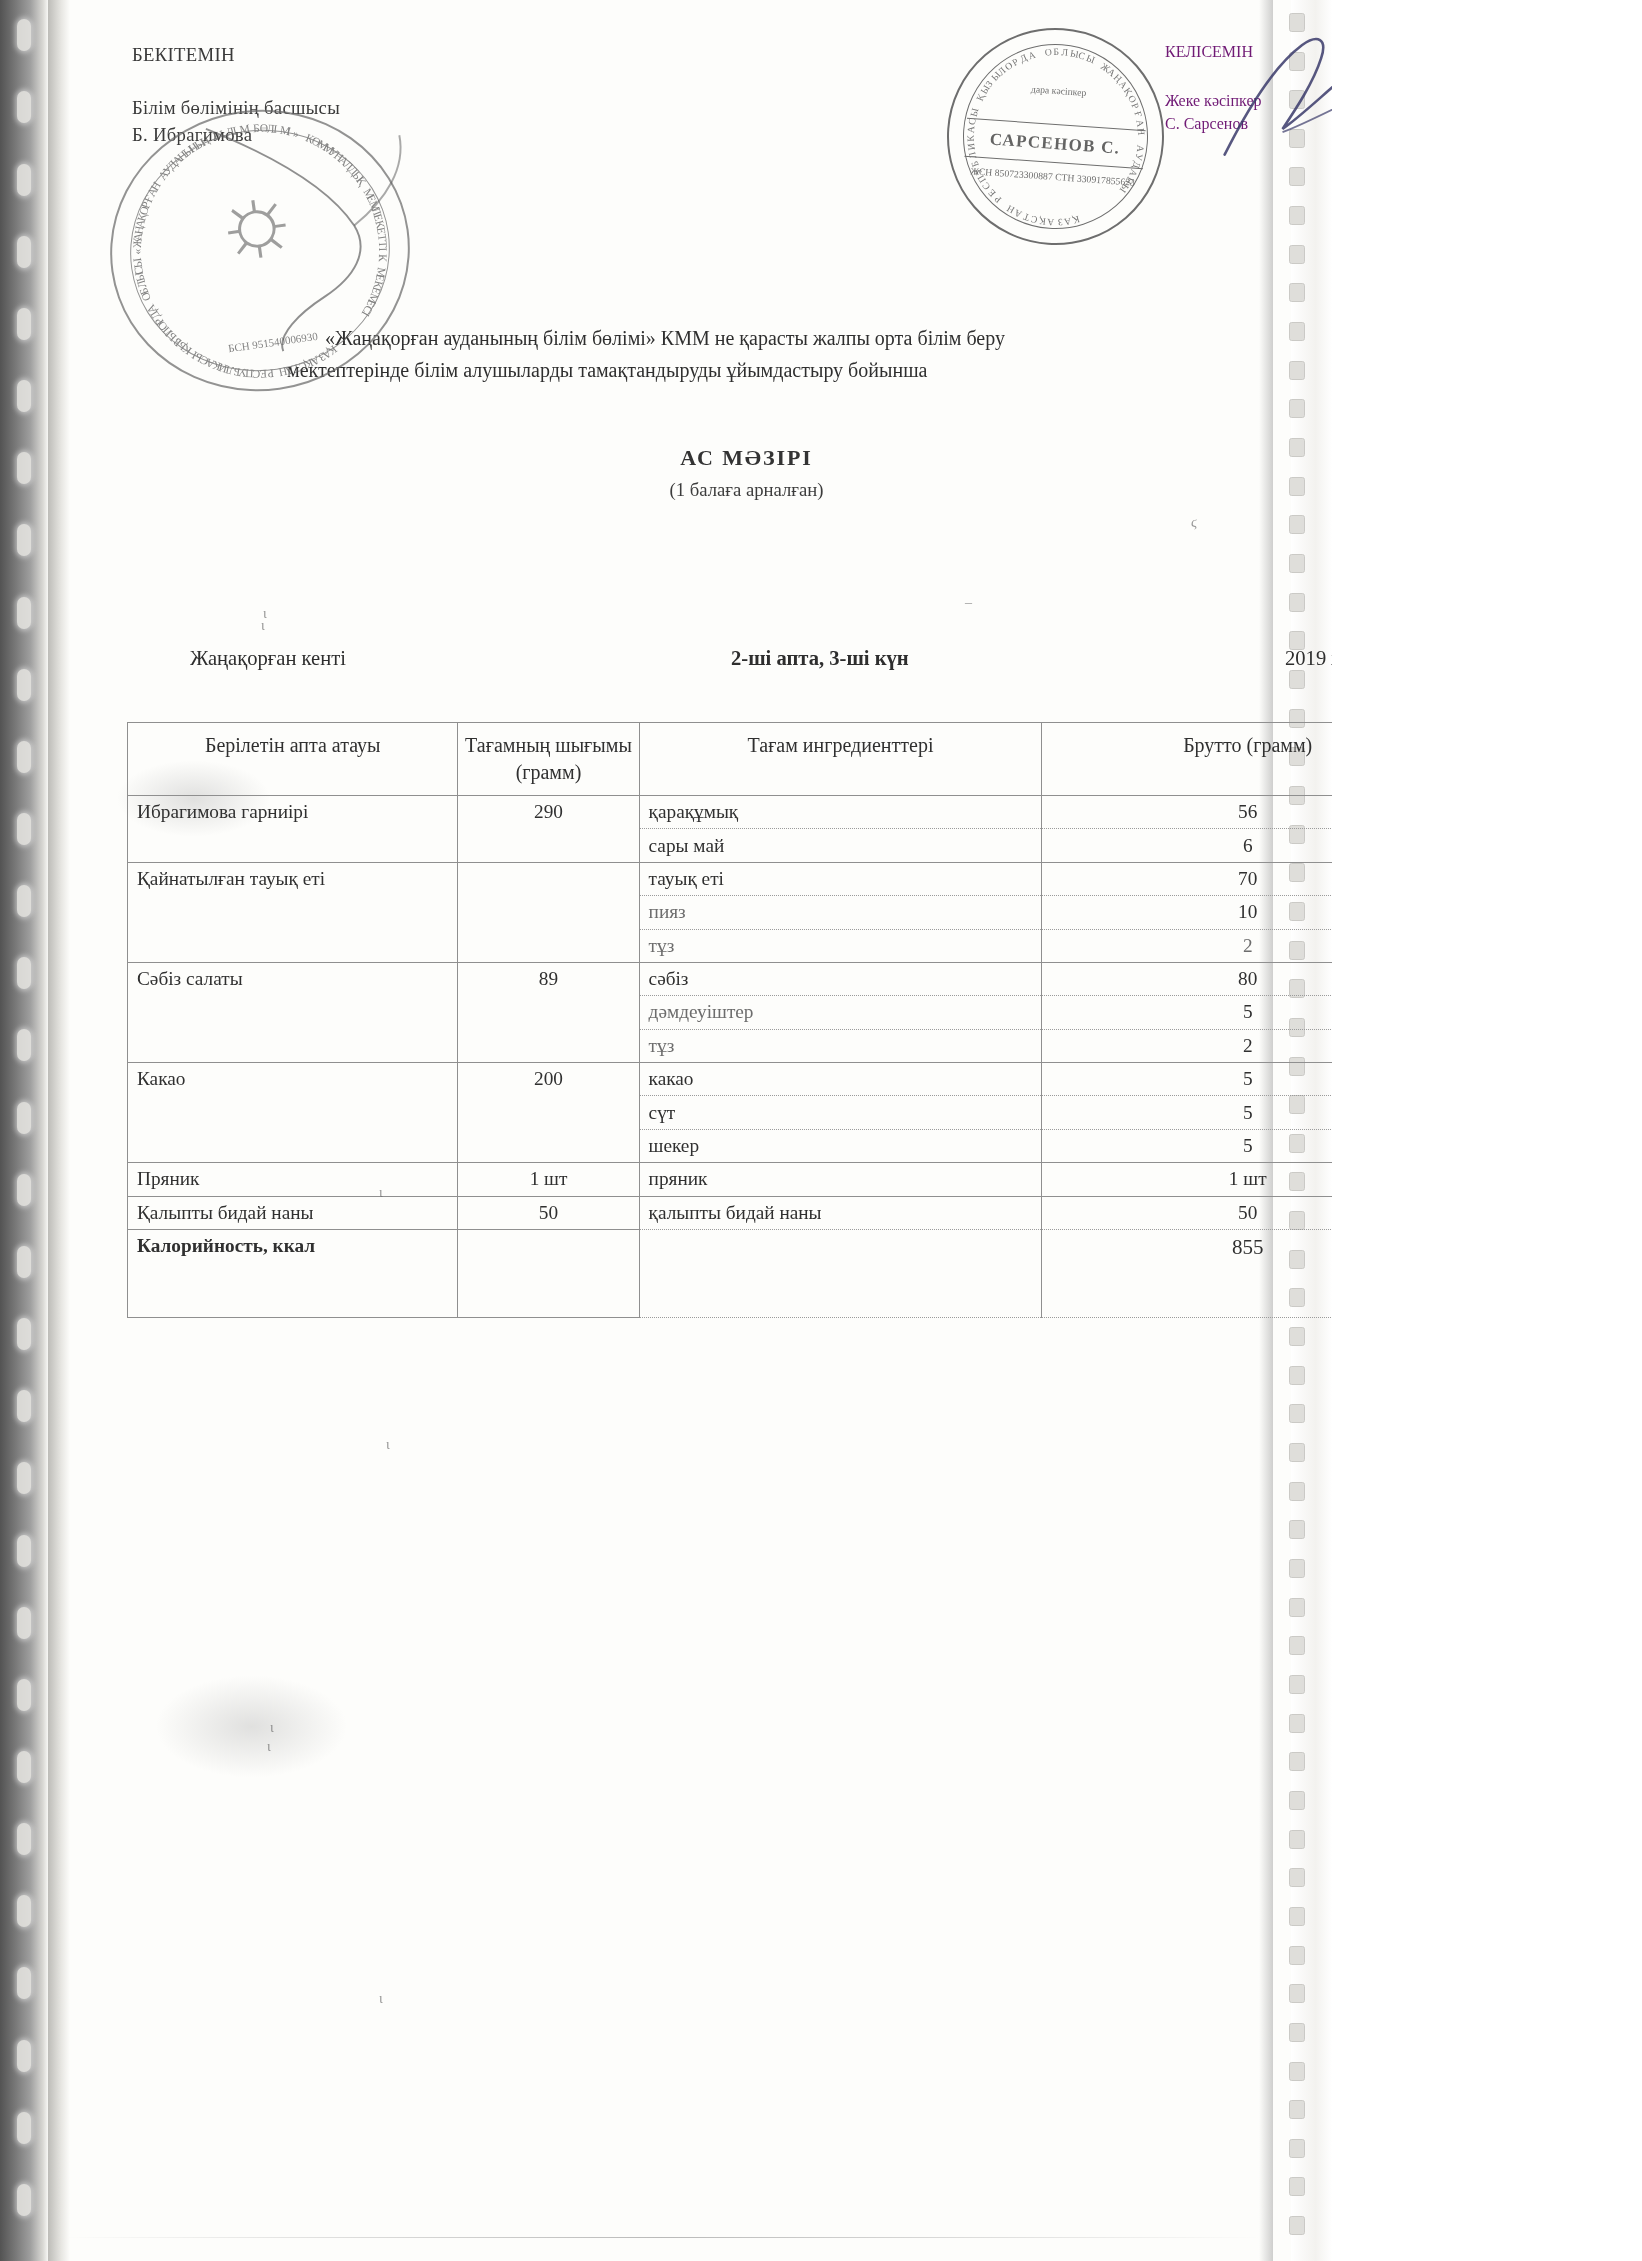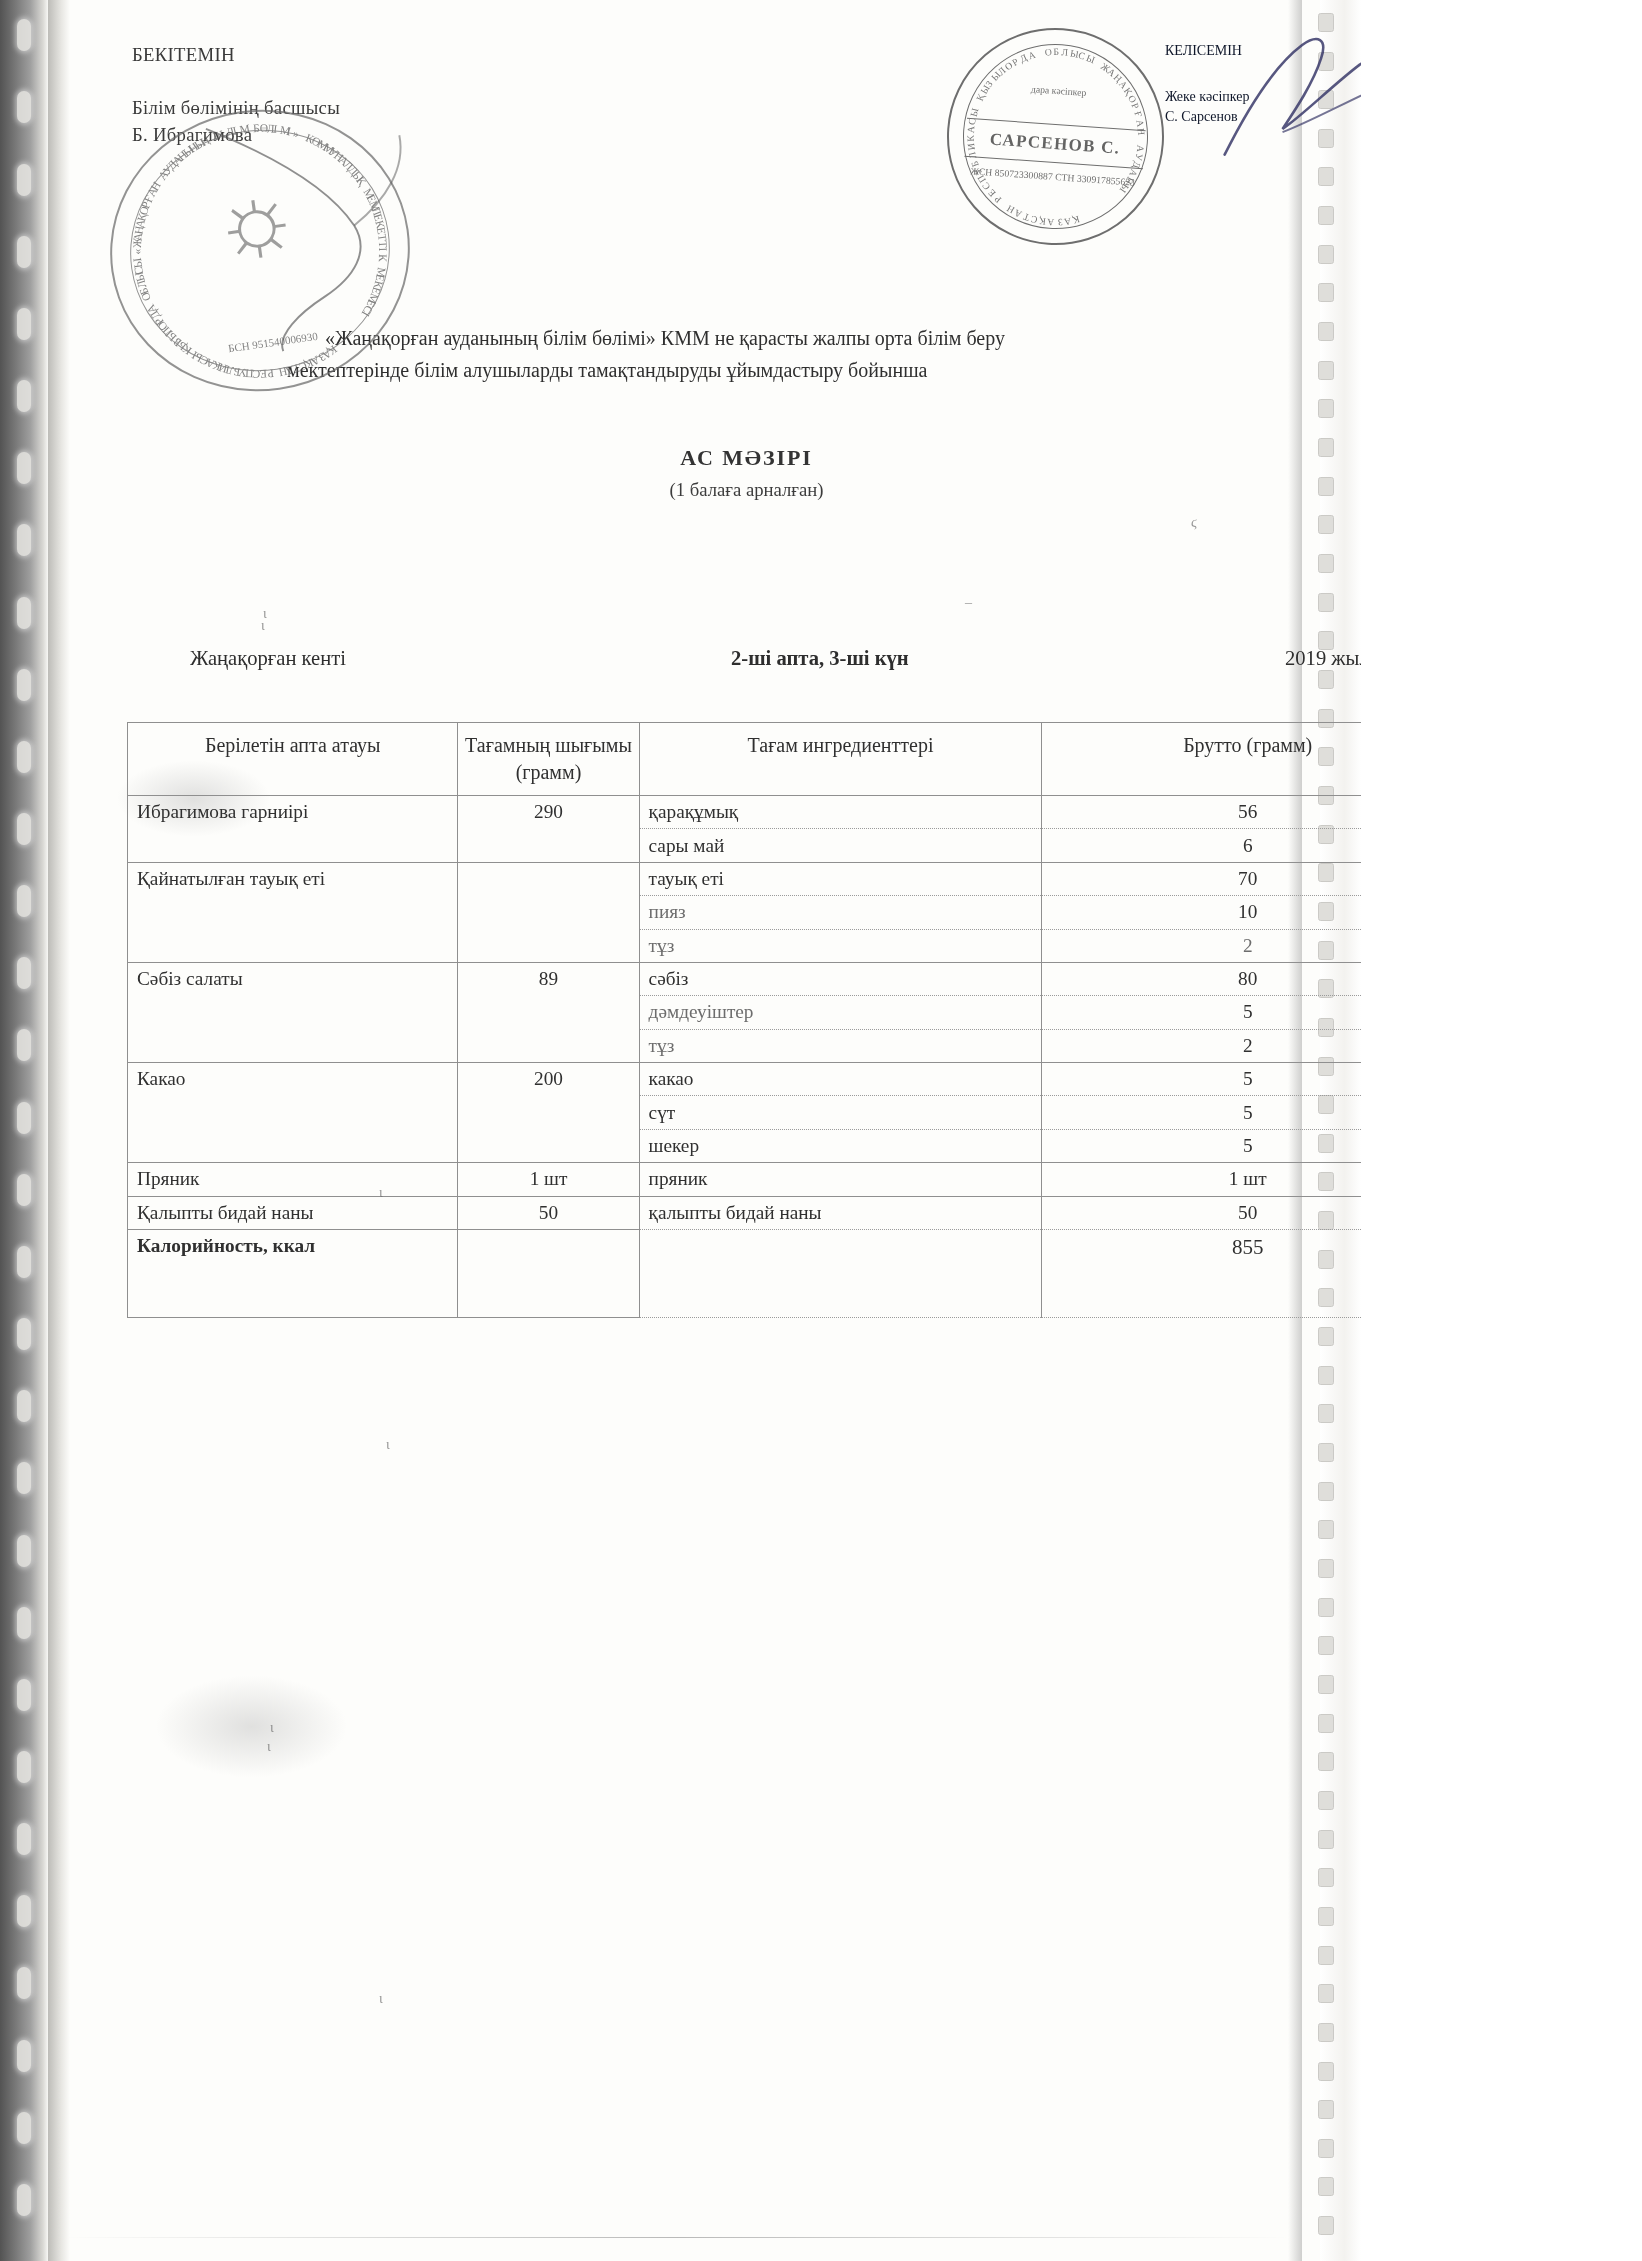--- a/index.html
+++ b/index.html
@@ -9,21 +9,20 @@
   }
   body {
     font-family: "Liberation Serif", serif;
   }
   .page {
     position: relative;
     width: 1332px;
     height: 2261px;
     background: #fdfdfb;
     overflow: hidden;
-    padding-left: 29px;
   }
 
   
   .scan-edge-left {
     position: absolute;
     top: 0; left: 0;
     width: 49px; height: 2261px;
     background: linear-gradient(90deg, #4a4a4a 0%, #6f6f6f 30%, #9a9a9a 62%, #d8d7d3 88%, #fdfdfb 100%);
     opacity: .95;
   }
@@ -96,22 +95,22 @@
     color: #3a3a3a;
   }
   .approve-left .who {
     margin-top: 28px;
     line-height: 1.45;
     font-size: 18.7px;
   }
   .approve-right {
     position: absolute;
     top: 43px; left: 1095px;
-    font-size: 14px;
-    color: #0f172a;
+    font-size: 16px;
+    color: #701a75;
   }
   .approve-right .who {
     margin-top: 28px;
     line-height: 1.45;
     text-align: left;
   }
   .intro {
     position: absolute;
     top: 322px; left: 62px;
     width: 1327px;

